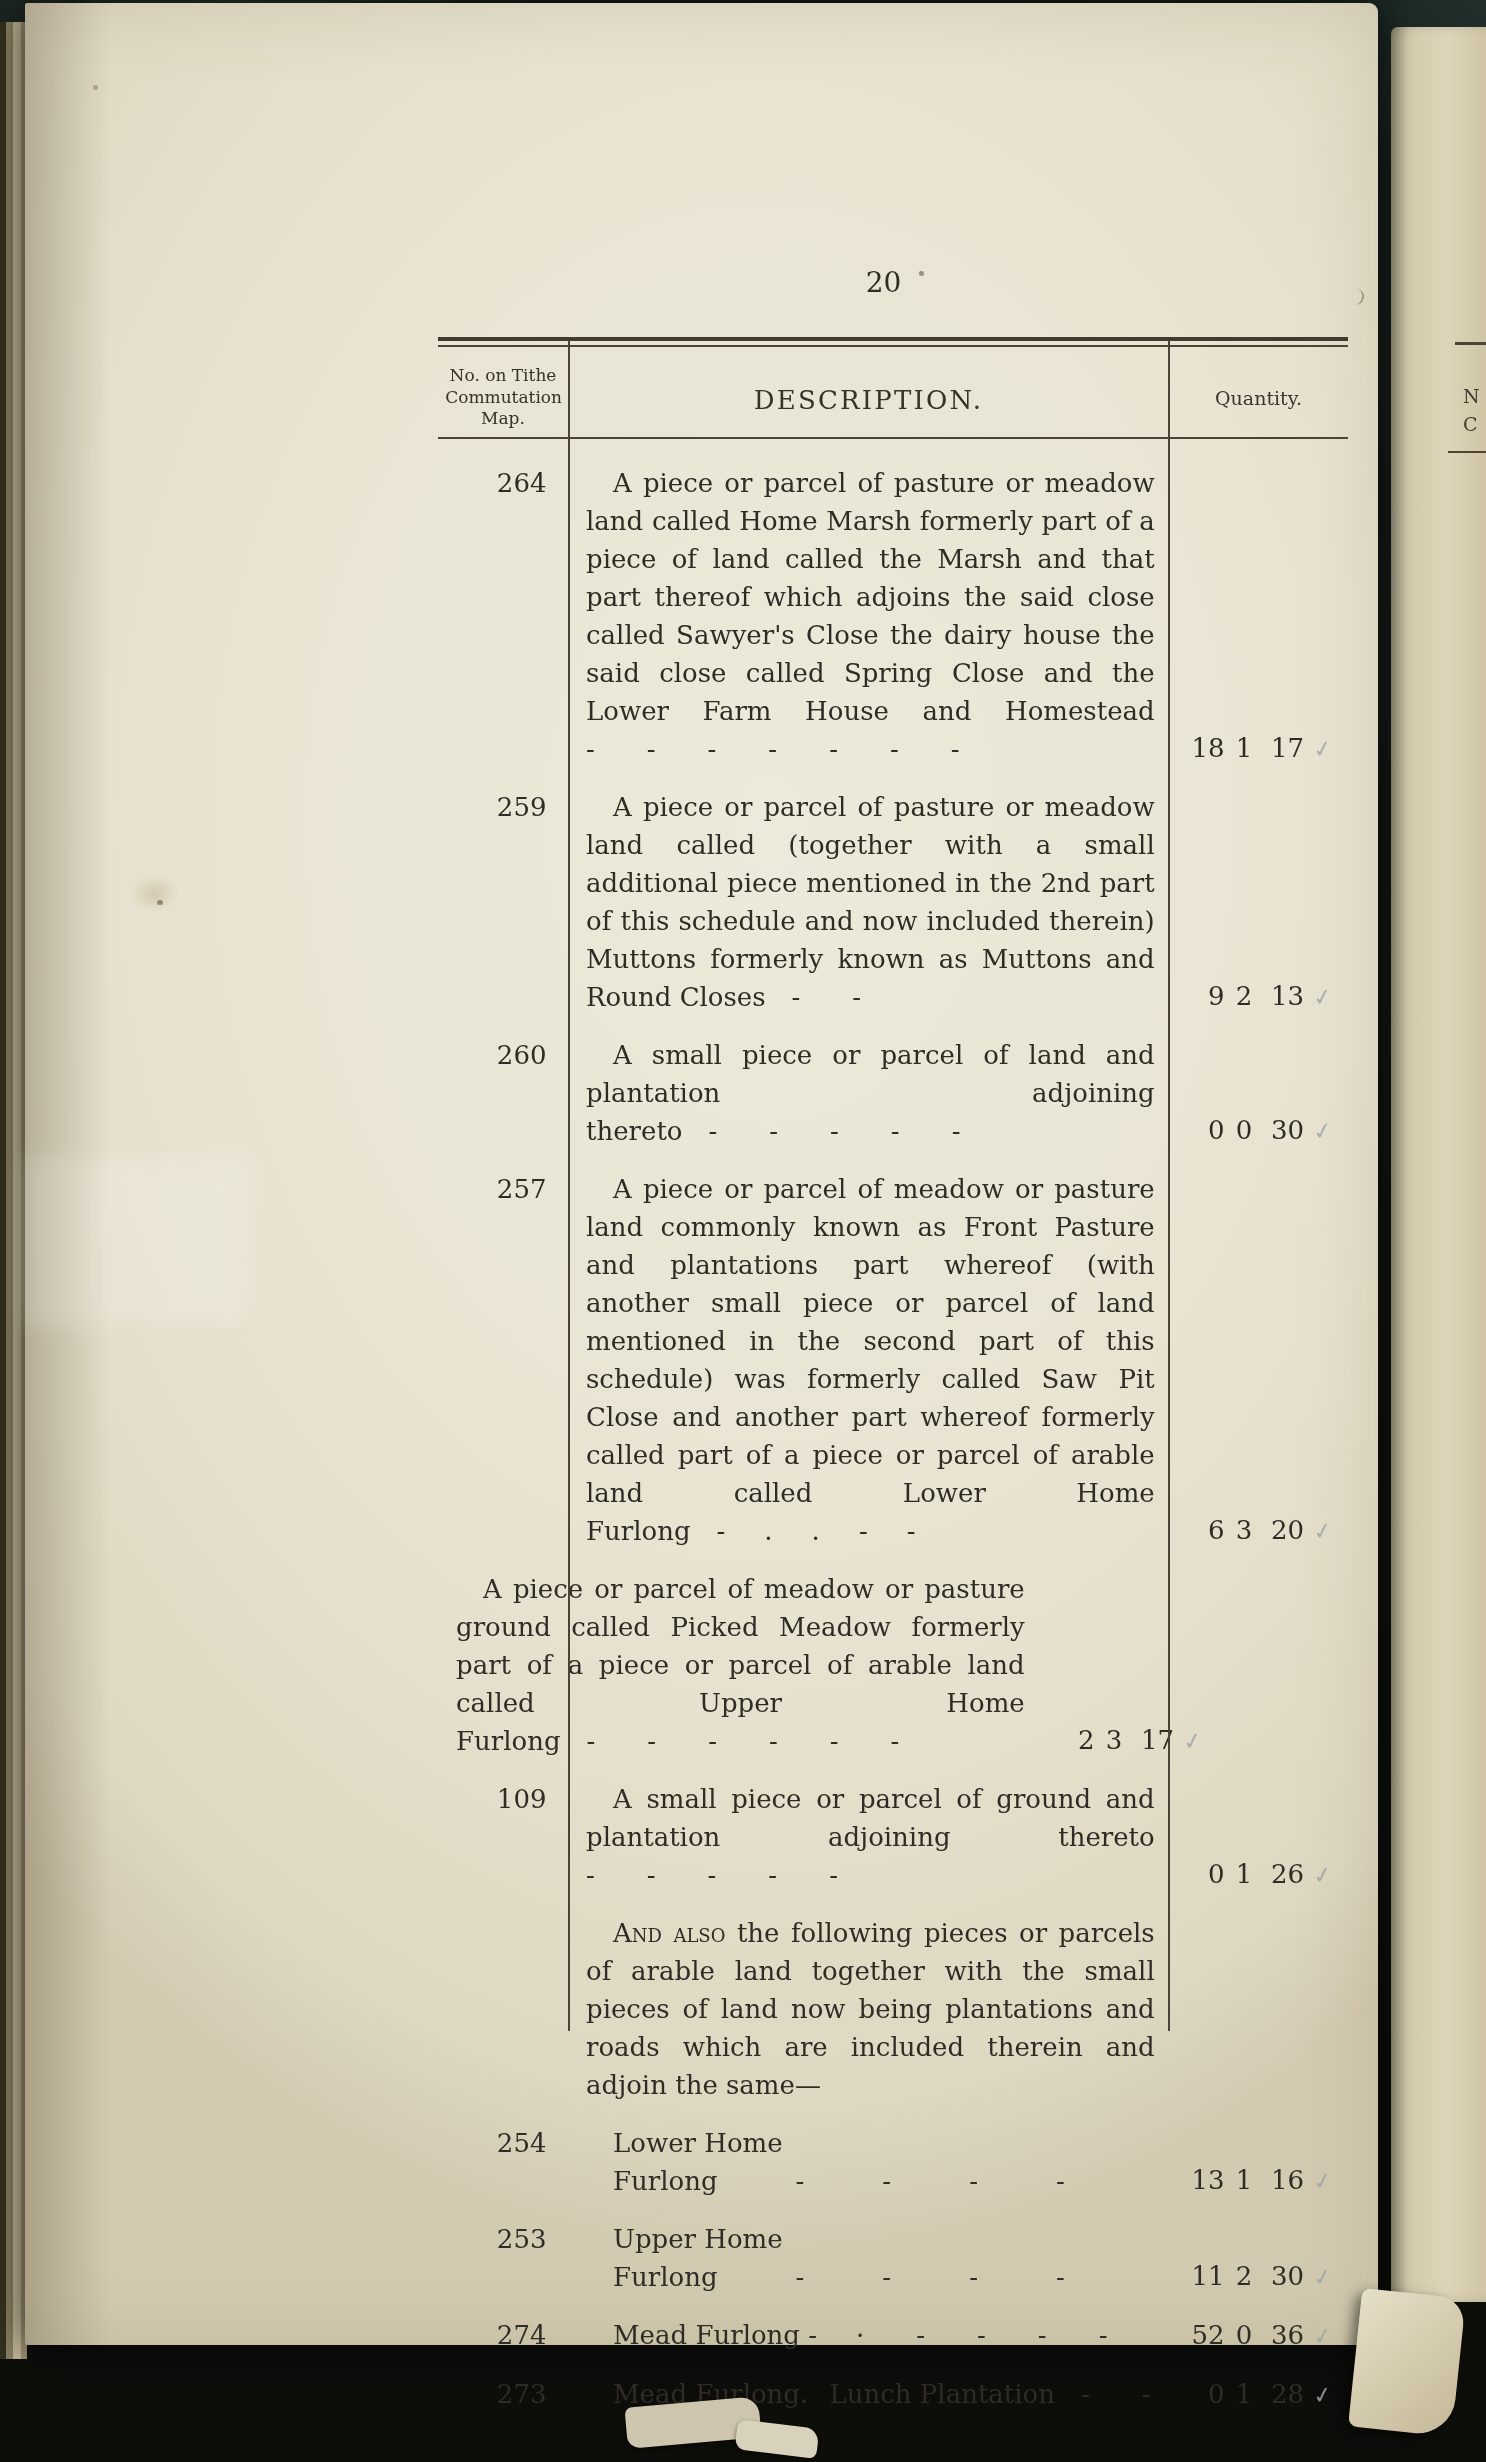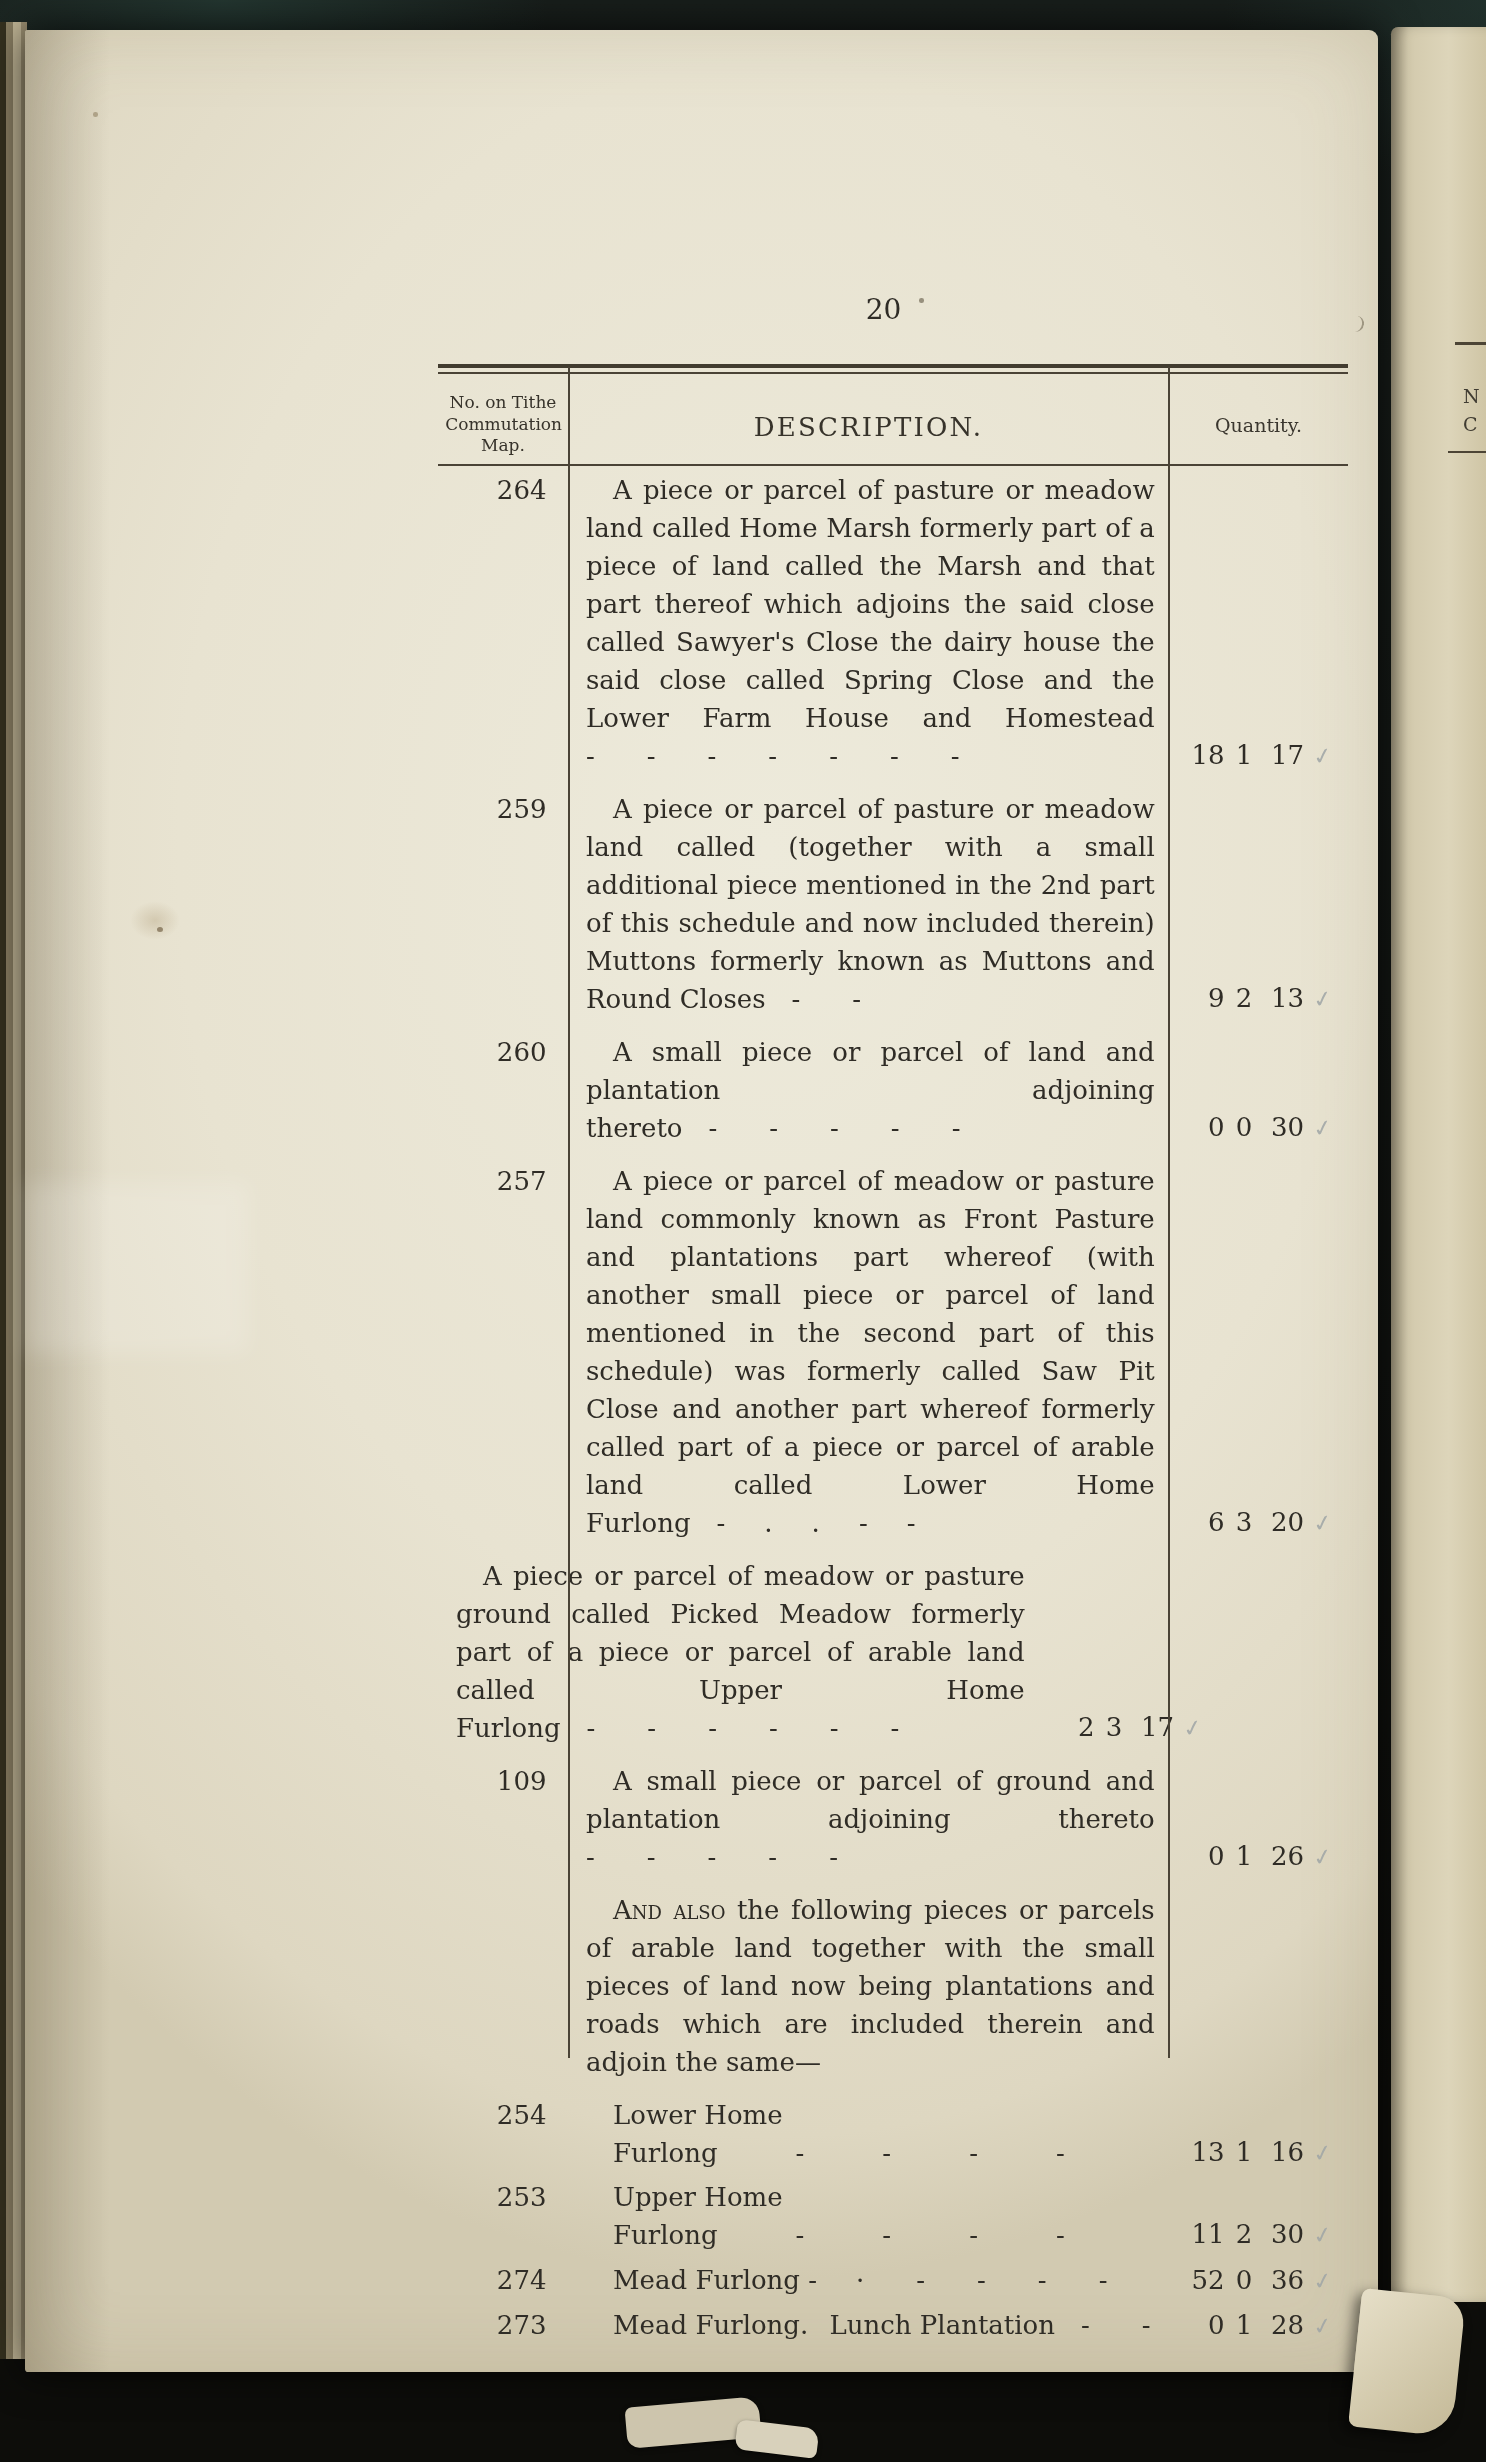--- a/index.html
+++ b/index.html
@@ -13,21 +13,21 @@
       linear-gradient(#181e1b, #0d0d0a 85%);
   }
   .edge-strips { position:absolute; left:0; top:21.5px; width:27px; height:2337px; }
   .strip { position:absolute; top:0; height:100%; }
   .strip1 { left:0; width:6.3px; background:#35311f; }
   .strip2 { left:6.3px; width:7.2px; background:#8a7f63; }
   .strip3 { left:13.4px; width:7.2px; background:#c2b797; }
   .strip4 { left:20.6px; width:6.3px; background:#9d9173; }
 
   .page {
-    position:absolute; left:25px; top:30px; width:1353px; height:2342px;
+    position:absolute; left:25px; top:3px; width:1353px; height:2342px;
     background: radial-gradient(ellipse 1073px 1430px at 55% 35%, #edeadb 0%, #e8e3d1 55%, #ded7c1 90%, #d2cab1 100%);
     box-shadow: 0 0 41px rgba(0,0,0,.75), inset 0 0 80px rgba(124,104,60,.18);
     border-radius:2.7px 9px 14.3px 3.6px;
     color:#2f2c26;
   }
   .binding-shade { position:absolute; left:0; top:0; bottom:0; width:85px;
     background:linear-gradient(90deg, rgba(60,48,24,.22), rgba(60,48,24,0)); border-radius:2.7px 0 0 3.6px; }
   .scan-band { position:absolute; left:0; top:1153px; width:223px; height:170px;
     background:rgba(255,255,255,.17); filter:blur(10.7px); }
   .stain1 { position:absolute; left:105px; top:871px; width:50px; height:39px;
@@ -47,21 +47,21 @@
   .rule-header { left:0; top:100px; width:910px; height:1.8px; }
   .vrule-1 { left:130px; top:2.7px; width:1.8px; height:1691px; }
   .vrule-2 { left:730px; top:2.7px; width:1.8px; height:1691px; }
 
   .thead { display:flex; padding-top:28px; height:84px; }
   .h-no  { width:130px; font-size:17px; line-height:21.5px; text-align:center; padding:0 7.2px; color:#37332b; }
   .h-desc{ width:601px; text-align:center; font-size:26px; letter-spacing:2.2px; padding-top:19.7px; color:#37332b; }
   .h-qty { width:179px; text-align:center; font-size:19px; padding-top:21.5px; color:#3a362e; }
 
   .rows { padding-top:23px; }
-  .row { display:flex; margin-bottom:15px; }
+  .row { display:flex; margin-bottom:15px;margin-top:20px; }
   .row.item { margin-bottom:6.3px; }
   .cell-no { width:130px; text-align:right; padding-right:21.5px; font-size:26px; line-height:38px; }
   .cell-desc { width:601px; padding:0 14.3px 0 18px; font-size:26px; line-height:38px; text-align:justify; }
   .entry .cell-desc, .note .cell-desc { text-indent:27px; }
   .item .cell-desc { text-align:left; padding-left:45px; text-indent:0; }
   .cell-qty { width:179px; display:flex; align-self:flex-end; align-items:baseline; font-size:26px; line-height:38px; padding-left:3.6px; }
   .q { display:inline-block; }
   .q0 { width:52px; text-align:right; }
   .q1 { width:39px; text-align:center; }
   .q2 { width:48px; text-align:center; }

